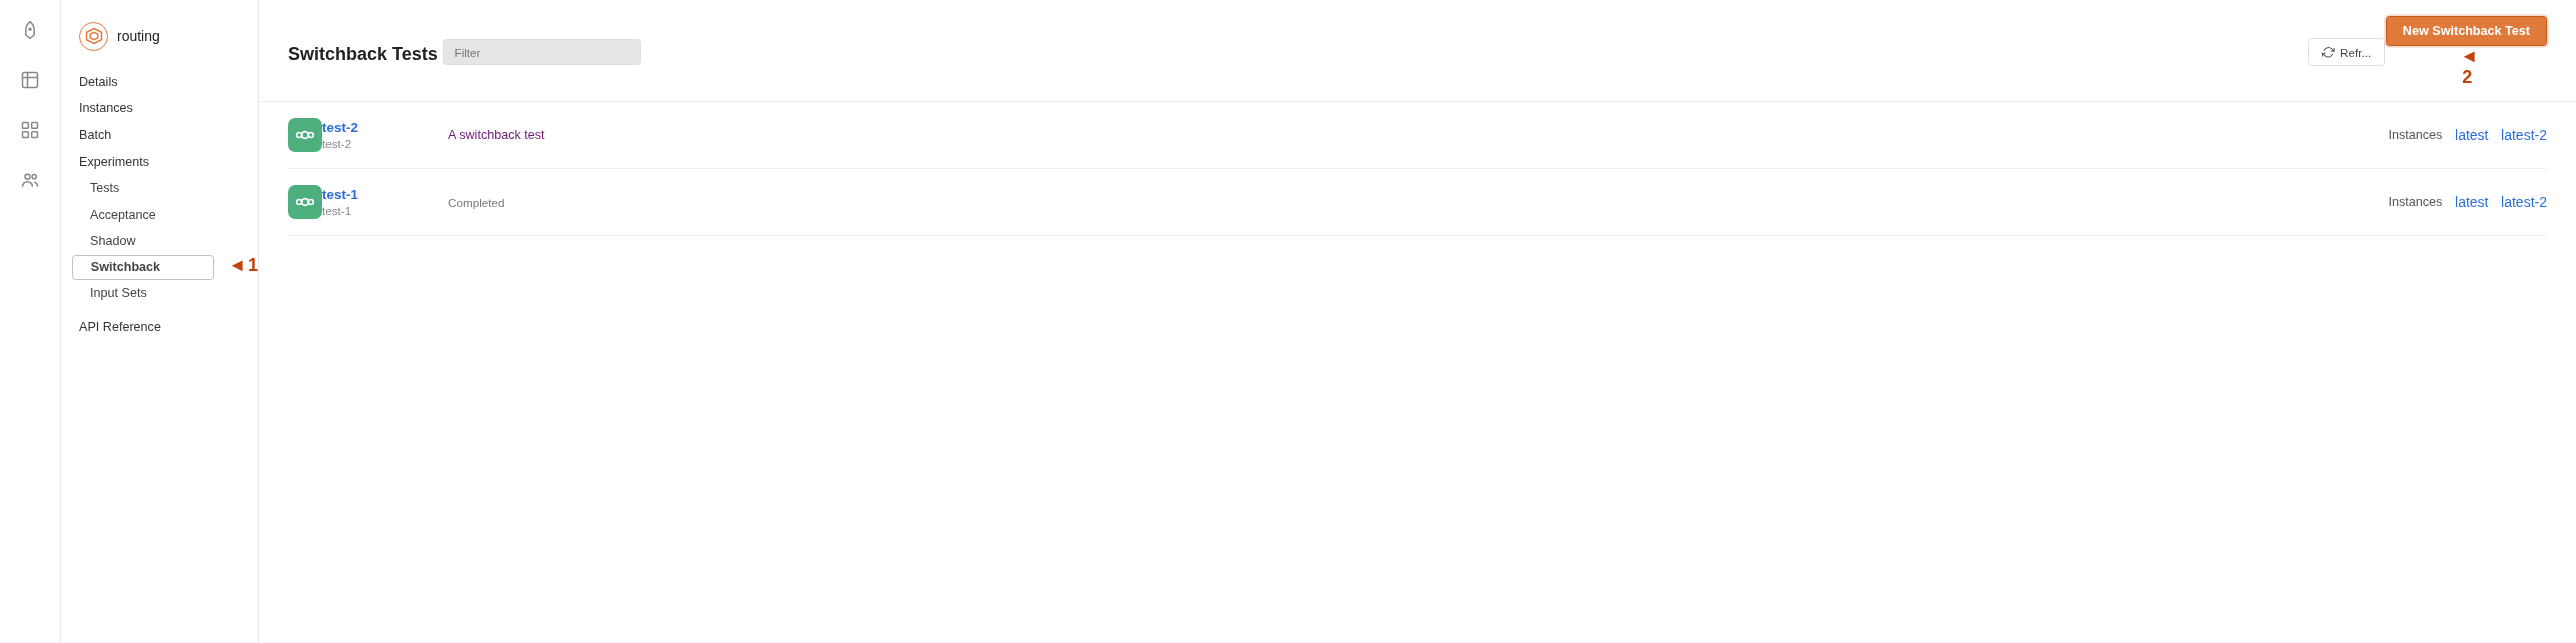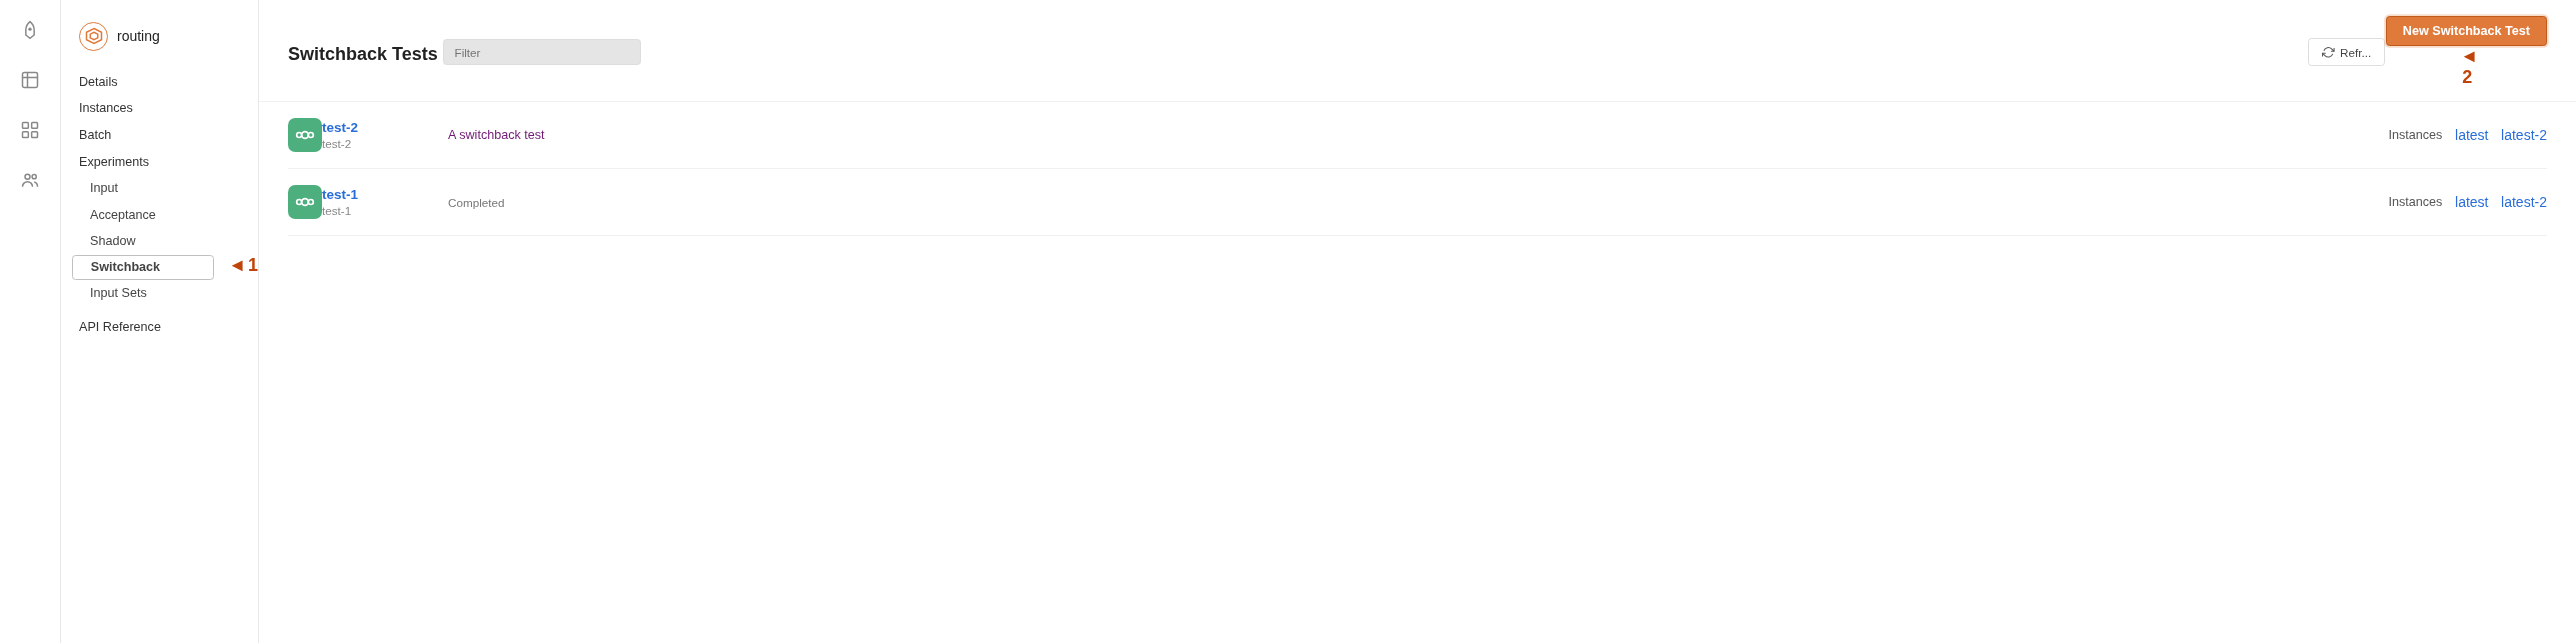--- a/index.html
+++ b/index.html
@@ -256,21 +256,21 @@
         <polygon points="12,7 17,9.5 17,14.5 12,17 7,14.5 7,9.5"></polygon>
       </svg>
     </div>
     <span class="sidebar-title">routing</span>
   </div>
   <div class="sidebar-nav">
     <div class="nav-item">Details</div>
     <div class="nav-item">Instances</div>
     <div class="nav-item">Batch</div>
     <div class="nav-item section-header">Experiments</div>
-    <div class="nav-item sub">Input</div>
+    <div class="nav-item sub">Tests</div>
     <div class="nav-item sub">Acceptance</div>
     <div class="nav-item sub">Shadow</div>
     <div style="position:relative; display:flex; align-items:flex-start;">
       <div class="nav-item sub active" style="flex:1;">Switchback</div>
       <span style="color:#c0440a; font-size:18px; font-weight:900; margin-left:3.6px;">◄</span>
       <span style="color:#c0440a; font-size:18px; font-weight:900; margin-left:1.8px;">1</span>
     </div>
     <div class="nav-item sub">Input Sets</div>
     <div class="nav-item api-ref">API Reference</div>
   </div>

